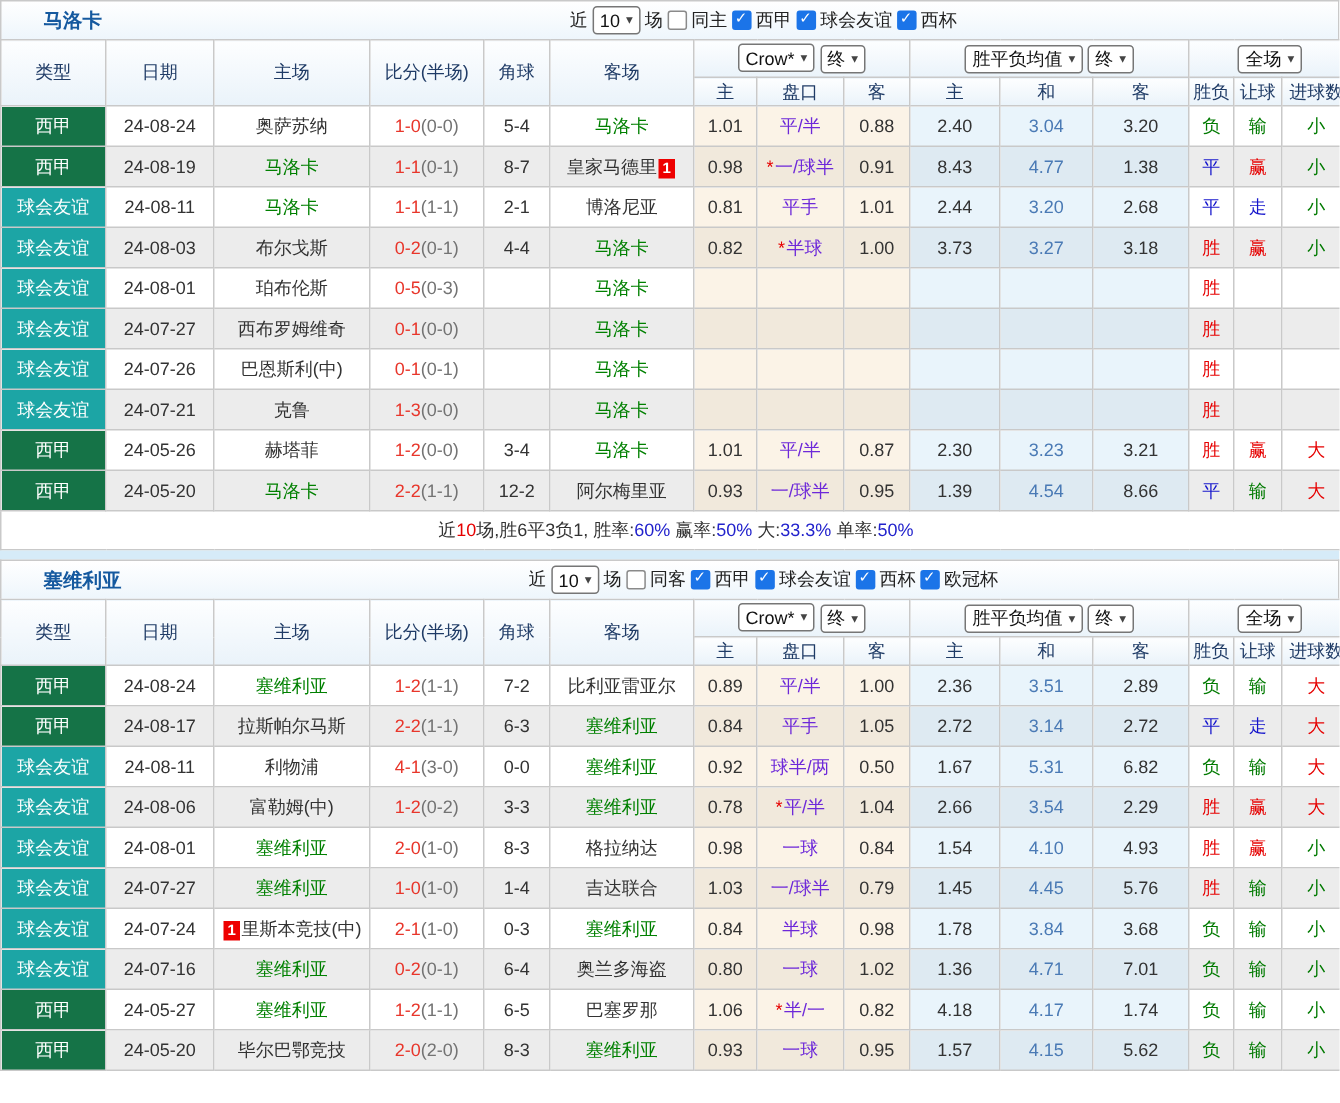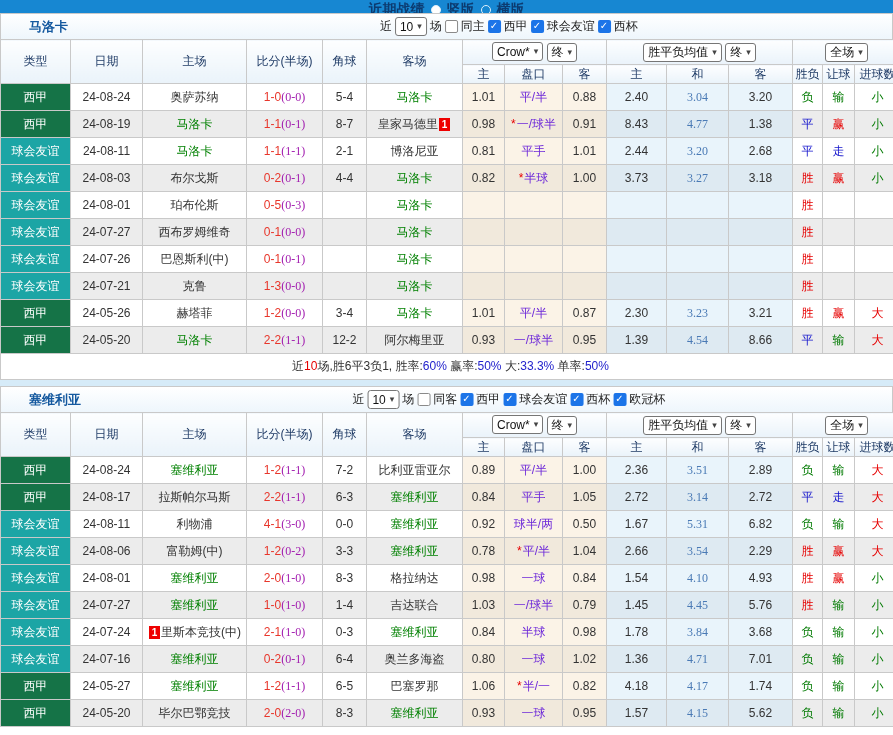--- a/index.html
+++ b/index.html
@@ -39,48 +39,39 @@
   tbody td { height: 27px; color: #333; }
   tr.alt td { background: #ECECEC; }
   td.col-odds { background: #FBF3E7; margin-top: 16px; }
   tr.alt td.col-odds { background: #F1E9DC; }
   td.col-avg { background: #E9F4FB; }
   tr.alt td.col-avg { background: #DEEAF2; }
   td.league-liga { background: #157347 !important; color: #fff; }
   td.league-friendly { background: #1CA5A5 !important; color: #fff; }
   .t-focal { color: #008000; }
   .ft { color: #E8362B; }
-  .ht { color: #a21caf; font-family: Liberation Serif, serif; }
+  .ht { color: #737373; }
   .hc { color: #6d28d9; }
   .star { color: #E60000; margin-right: 1px; }
-  .avgd { color: #4A7AB5; font-family: Liberation Serif, serif; }
+  .avgd { color: #4A7AB5; }
   .c-win, .c-big { color: #E60000; }
   .c-draw { color: #1414CC; }
   .c-loss, .c-small { color: #007A00; }
   .badge { display: inline-block; background: #EE0000; color: #fff; font-size: 10px; font-weight: bold;
     line-height: 13px; width: 11px; height: 13px; margin: 0 1px; vertical-align: 0px; }
   tr.summary td { height: 26px; background: #fff; font-size: 12px; color: #333; }
   .c-red { color: #E60000; }
   .c-blue { color: #2222CC; text-align: center; }
   .section-gap { height: 6px; background: #D6EBF8; }
 </style>
 </head>
 <body>
 
 <div class="page">
 
-  <div class="topbar">
-    <div class="topbar-inner">
-      <span>近期战绩</span>
-      <span class="rad on"></span>
-      <span>竖版</span>
-      <span class="rad"></span>
-      <span>横版</span>
-    </div>
-  </div>
 
   <div class="section">
     <div class="section-title">
       <span class="team-name">马洛卡</span>
       <span class="filters">
         <span>近</span>
         <span class="sel">
           <span>10</span>
           <span class="arr">▾</span>
         </span>

